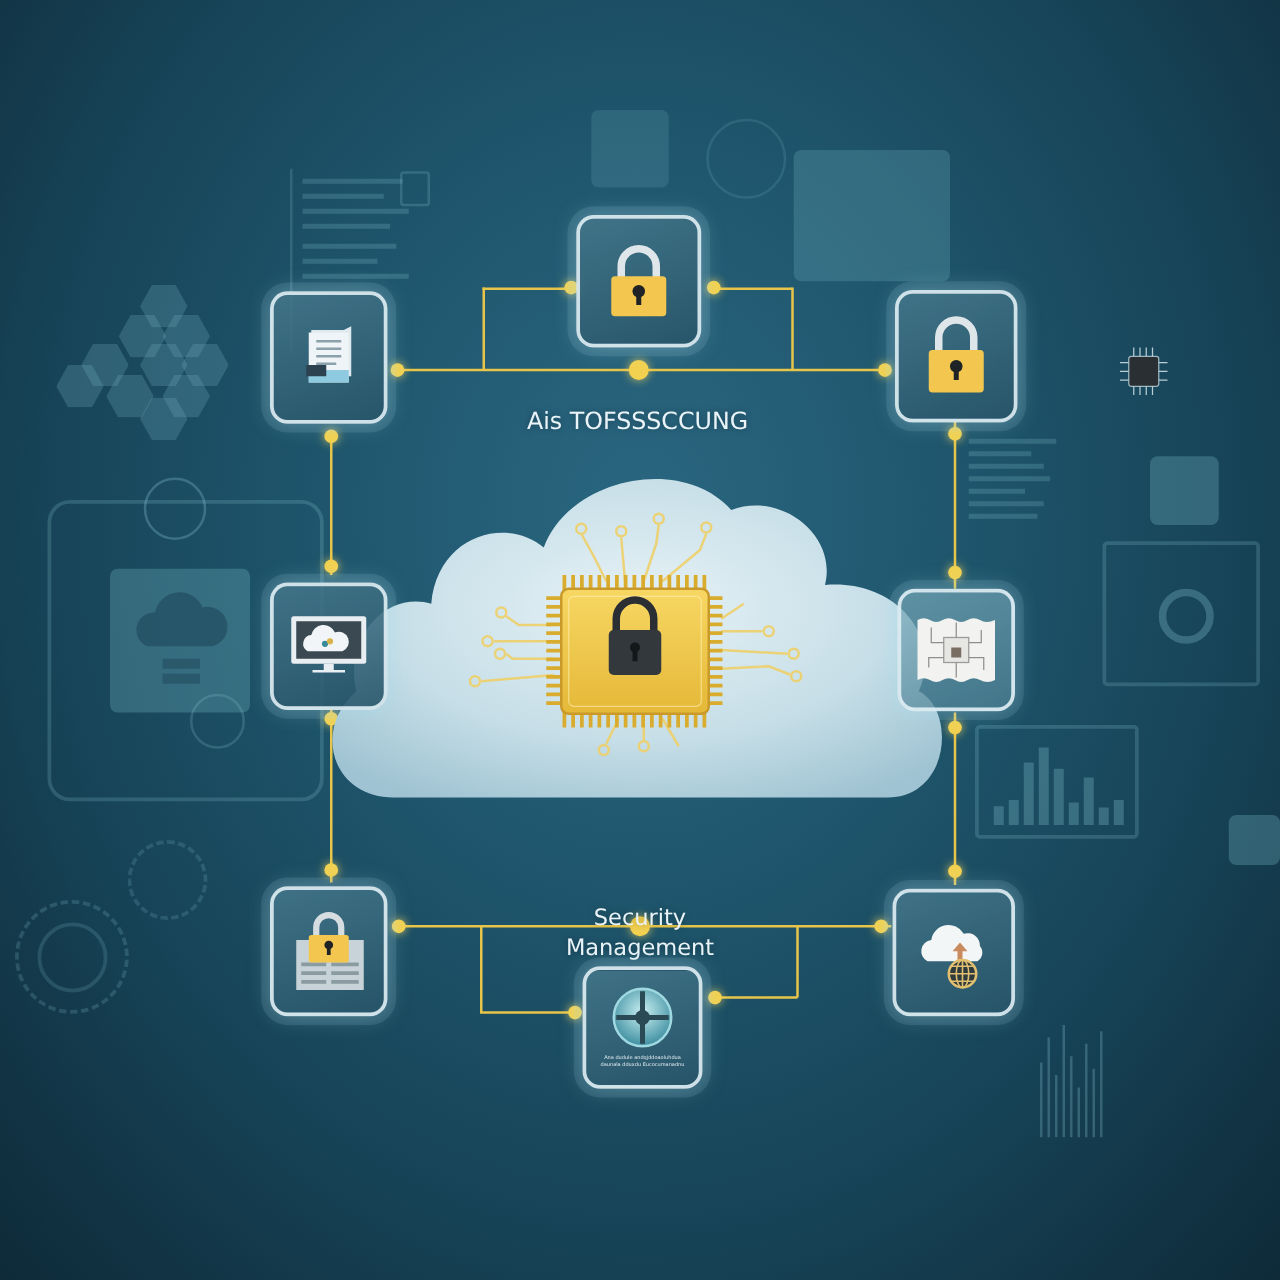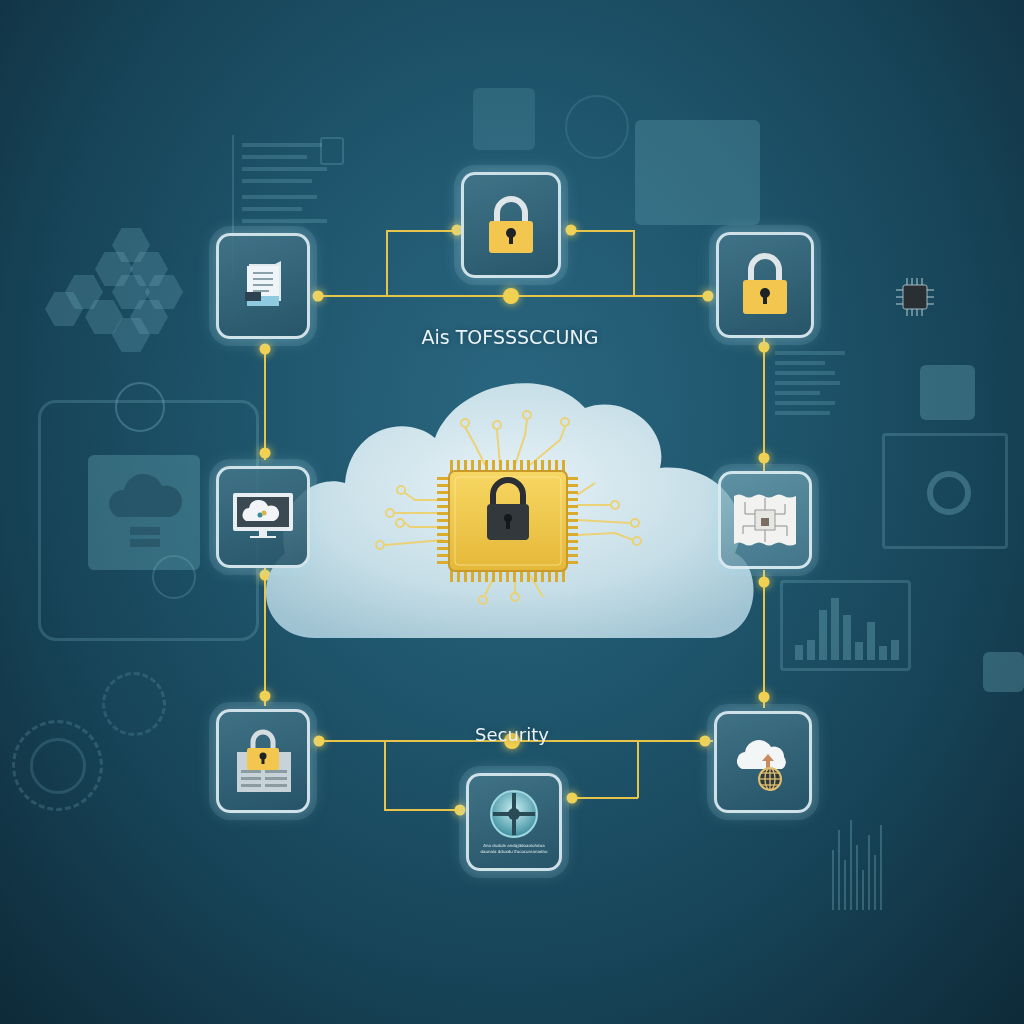--- a/index.html
+++ b/index.html
@@ -301,20 +301,21 @@
     <path d="M128 100 v-10 a15 15 0 0 1 30 0 v10" stroke="#2b2f33" stroke-width="6" fill="none"></path>
     <rect x="122" y="99" width="42" height="36" rx="4" fill="#33383d"></rect>
     <circle cx="143" cy="113" r="4" fill="#15181a"></circle>
     <rect x="141" y="114" width="4" height="10" fill="#15181a"></rect>
   </svg>
 </div>
 
 <div class="label" style="left:380px;top:326px;width:260px;font-size:19px;">Ais TOFSSSCCUNG</div>
 <div class="label" style="left:412px;top:680px;width:200px;font-size:18px;line-height:24px;margin-top:43px;">
   <div>Security</div>
+  <div>Management</div>
 </div>
 
 <div class="node" style="left:216px;top:233px;">
   <svg width="60" height="60" viewBox="0 0 60 60">
     <path d="M16 8 h26 l6 -3 v40 h-32z" fill="#dfe9ee"></path>
     <rect x="14" y="10" width="32" height="40" fill="#eef4f7"></rect>
     <g fill="#8aa0aa">
         <rect x="20" y="16" width="20" height="2"></rect>
         <rect x="20" y="22" width="20" height="2"></rect>
         <rect x="20" y="28" width="20" height="2"></rect>

